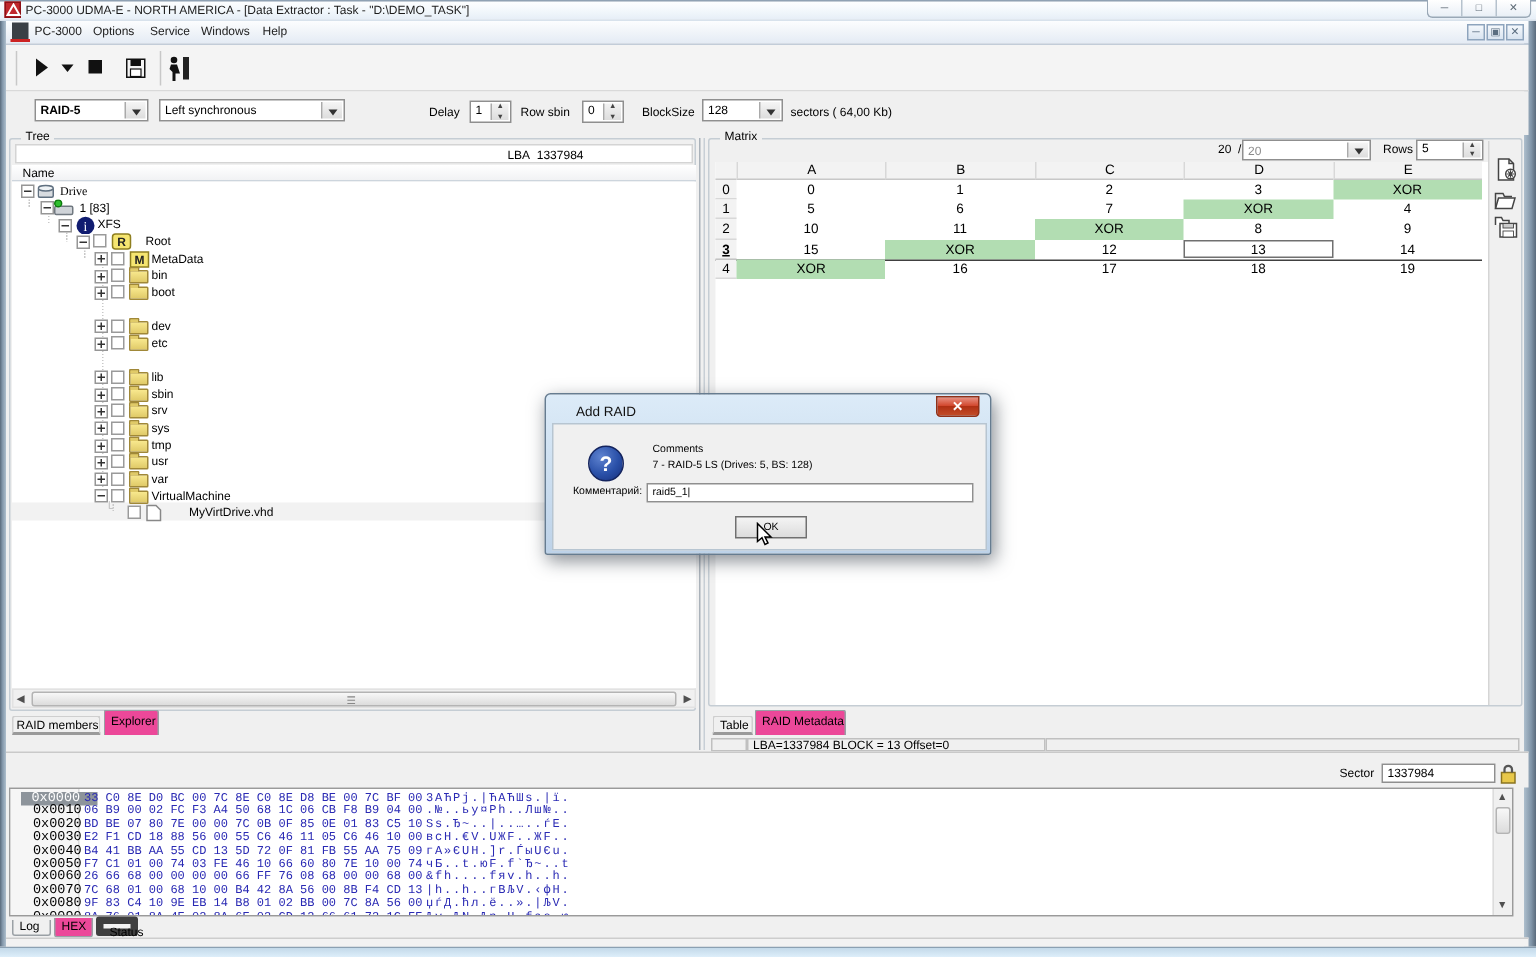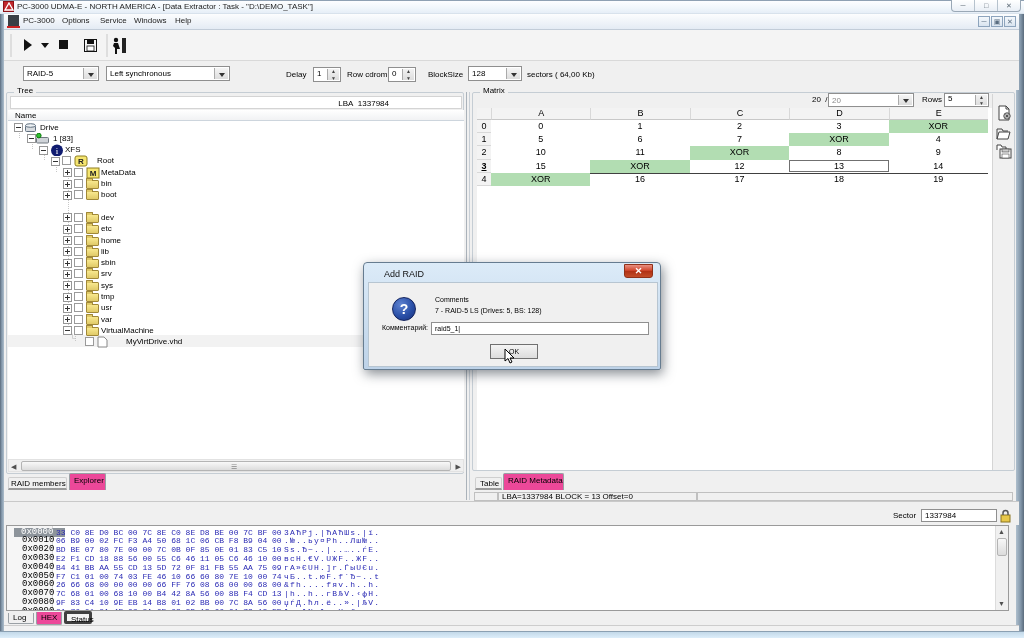--- a/index.html
+++ b/index.html
@@ -134,36 +134,36 @@
     <rect x="83" y="10" width="7" height="4" fill="#111"></rect>
     <rect x="83" y="16" width="7" height="5" fill="#fff" stroke="#111" stroke-width="0.8"></rect>
     <line x1="103" y1="4" x2="103" y2="27" stroke="#c8c8c8"></line>
     <circle cx="112" cy="10" r="2.2" fill="#111"></circle>
     <path d="M110 13 L114 13 L116 19 L113 19 L113 24 L111 24 L111 18 L109 16 Z" fill="#111"></path>
     <rect x="118" y="8" width="4" height="15" fill="#222"></rect>
   </svg>
 </div>
 
 <div class="abs" id="ctrlrow">
-  <div class="combo" style="left:19px; top:5px; width:76px;">
+  <div class="combo" style="left:19px; top:5px; width:76px;font-weight:bold;">
       <span class="ct">RAID-5</span>
       <span class="cbtn"></span>
       <span class="arrow-dn" style="right:4px; top:6px;"></span>
     </div>
   <div class="combo" style="left:102px; top:5px; width:124px;">
       <span class="ct">Left synchronous</span>
       <span class="cbtn"></span>
       <span class="arrow-dn" style="right:4px; top:6px;"></span>
     </div>
   <div class="lbl" style="left:282px; top:9px;">Delay</div>
   <div class="spin" style="left:309px; top:6px; width:28px;">
       <span class="ct" style="position:absolute; left:3px; top:1px;">1</span>
       <span class="sbtns"></span>
     </div>
-  <div class="lbl" style="left:343px; top:9px;">Row cdrom</div>
+  <div class="lbl" style="left:343px; top:9px;">Row sbin</div>
   <div class="spin" style="left:384px; top:6px; width:28px;">
       <span class="ct" style="position:absolute; left:3px; top:1px;">0</span>
       <span class="sbtns"></span>
     </div>
   <div class="lbl" style="left:424px; top:9px;">BlockSize</div>
   <div class="combo" style="left:464px; top:5px; width:54px;">
       <span class="ct">128</span>
       <span class="cbtn"></span>
       <span class="arrow-dn" style="right:4px; top:6px;"></span>
     </div>
@@ -188,21 +188,21 @@
       <div style="position:absolute; left:36px; top:34px; width:1px; height:6px; background-image:repeating-linear-gradient(#c8c8c8 0 1px, transparent 1px 2px);"></div>
       <div style="position:absolute; left:48px; top:46px; width:1px; height:5px; background-image:repeating-linear-gradient(#c8c8c8 0 1px, transparent 1px 2px);"></div>
       <div style="position:absolute; left:60px; top:57px; width:1px; height:151.9px; background-image:repeating-linear-gradient(#c8c8c8 0 1px, transparent 1px 2px);"></div>
       <div style="position:absolute; left:67px; top:214.9px; width:1px; height:5.300000000000011px; background-image:repeating-linear-gradient(#c8c8c8 0 1px, transparent 1px 2px);"></div>
       <div class="trow" style="left:0; top:0.5px; width:100%">
         <span class="expbox" style="left:6px;"></span>
         <svg class="ticon" style="left:17px;" width="12" height="12">
           <rect x="0.5" y="3.5" width="10" height="6" rx="1" fill="#d8dce0" stroke="#607080"></rect>
           <ellipse cx="5.5" cy="3.5" rx="5" ry="1.8" fill="#eef2f5" stroke="#607080"></ellipse>
         </svg>
-        <span class="tlabel" style="left:32px;">Drive</span>
+        <span class="tlabel" style="left:32px;font-family:Liberation Serif, serif;">Drive</span>
       </div>
       <div class="trow" style="left:0; top:11.8px; width:100%">
         <span class="expbox" style="left:19px;"></span>
         <svg class="ticon" style="left:28px;" width="13" height="12">
           <rect x="0.5" y="4.5" width="12" height="5.5" rx="1" fill="#cfd3d8" stroke="#707880"></rect>
           <circle cx="2.8" cy="2.6" r="2.3" fill="#2fbf2f" stroke="#0d7a0d"></circle>
         </svg>
         <span class="tlabel" style="left:45px;">1 [83]</span>
       </div>
       <div class="trow" style="left:0; top:23.1px; width:100%">
@@ -247,26 +247,20 @@
         <span class="expbox plus" style="left:55px;"></span>
         <span class="chk" style="left:66px;"></span>
         <span class="folder" style="left:78px;"></span>
         <span class="tlabel" style="left:93px;">dev</span>
       </div>
       <div class="trow" style="left:0; top:102.2px; width:100%">
         <span class="expbox plus" style="left:55px;"></span>
         <span class="chk" style="left:66px;"></span>
         <span class="folder" style="left:78px;"></span>
         <span class="tlabel" style="left:93px;">etc</span>
-      </div>
-      <div class="trow" style="left:0; top:113.5px; width:100%">
-        <span class="expbox plus" style="left:55px;"></span>
-        <span class="chk" style="left:66px;"></span>
-        <span class="folder" style="left:78px;"></span>
-        <span class="tlabel" style="left:93px;">home</span>
       </div>
       <div class="trow" style="left:0; top:124.80000000000001px; width:100%">
         <span class="expbox plus" style="left:55px;"></span>
         <span class="chk" style="left:66px;"></span>
         <span class="folder" style="left:78px;"></span>
         <span class="tlabel" style="left:93px;">lib</span>
       </div>
       <div class="trow" style="left:0; top:136.10000000000002px; width:100%">
         <span class="expbox plus" style="left:55px;"></span>
         <span class="chk" style="left:66px;"></span>
@@ -433,21 +427,21 @@
     </div>
   <div class="abs" style="right:0; top:0; width:13px; height:100%; background:#f0f0f0; border-left:1px solid #dcdcdc;">
     <div class="sb-arr" style="left:2px; top:1px;">▲</div>
     <div class="sb-arr" style="left:2px; bottom:1px;">▼</div>
     <div class="sb-thumb" style="left:1px; top:12px; width:10px; height:18px;"></div>
   </div>
 </div>
 
 <div class="tab" style="left:8px; top:613px; width:26px; height:11px; line-height:9px; border-radius:0 0 2px 2px; border:1px solid #9aa0a5; border-top:none;">Log</div>
 <div class="tab active" style="left:36px; top:612px; width:26px; height:13px; line-height:11px; border-radius:0 0 2px 2px; border:1px solid #9aa0a5; border-top:none;">HEX</div>
-<div class="tab" style="left:64px; top:611px; width:28px; height:13px; line-height:11px; border-radius:2px; border:3px solid #404040; background:#f4f4f4;">Status</div>
+<div class="tab" style="left:64px; top:611px; width:28px; height:13px; line-height:11px; border-radius:2px; border:5px solid #404040; background:#f4f4f4;">Status</div>
 <div class="abs" style="left:4px; top:625px; width:1015px; height:6px; background:#f2f2f2; border-top:1px solid #cdcdcd;"></div>
 
 <div class="abs" id="dlg">
   <div id="dlg-title">Add RAID</div>
   <div id="dlg-close">✕</div>
   <div id="dlg-body">
     <div id="dlg-icon">?</div>
     <div class="lbl" style="left:66px; top:13px;">Comments</div>
     <div class="lbl" style="left:66px; top:24px;">7 - RAID-5 LS (Drives: 5, BS: 128)</div>
     <div class="lbl" style="left:13px; top:41px;">Комментарий:</div>

